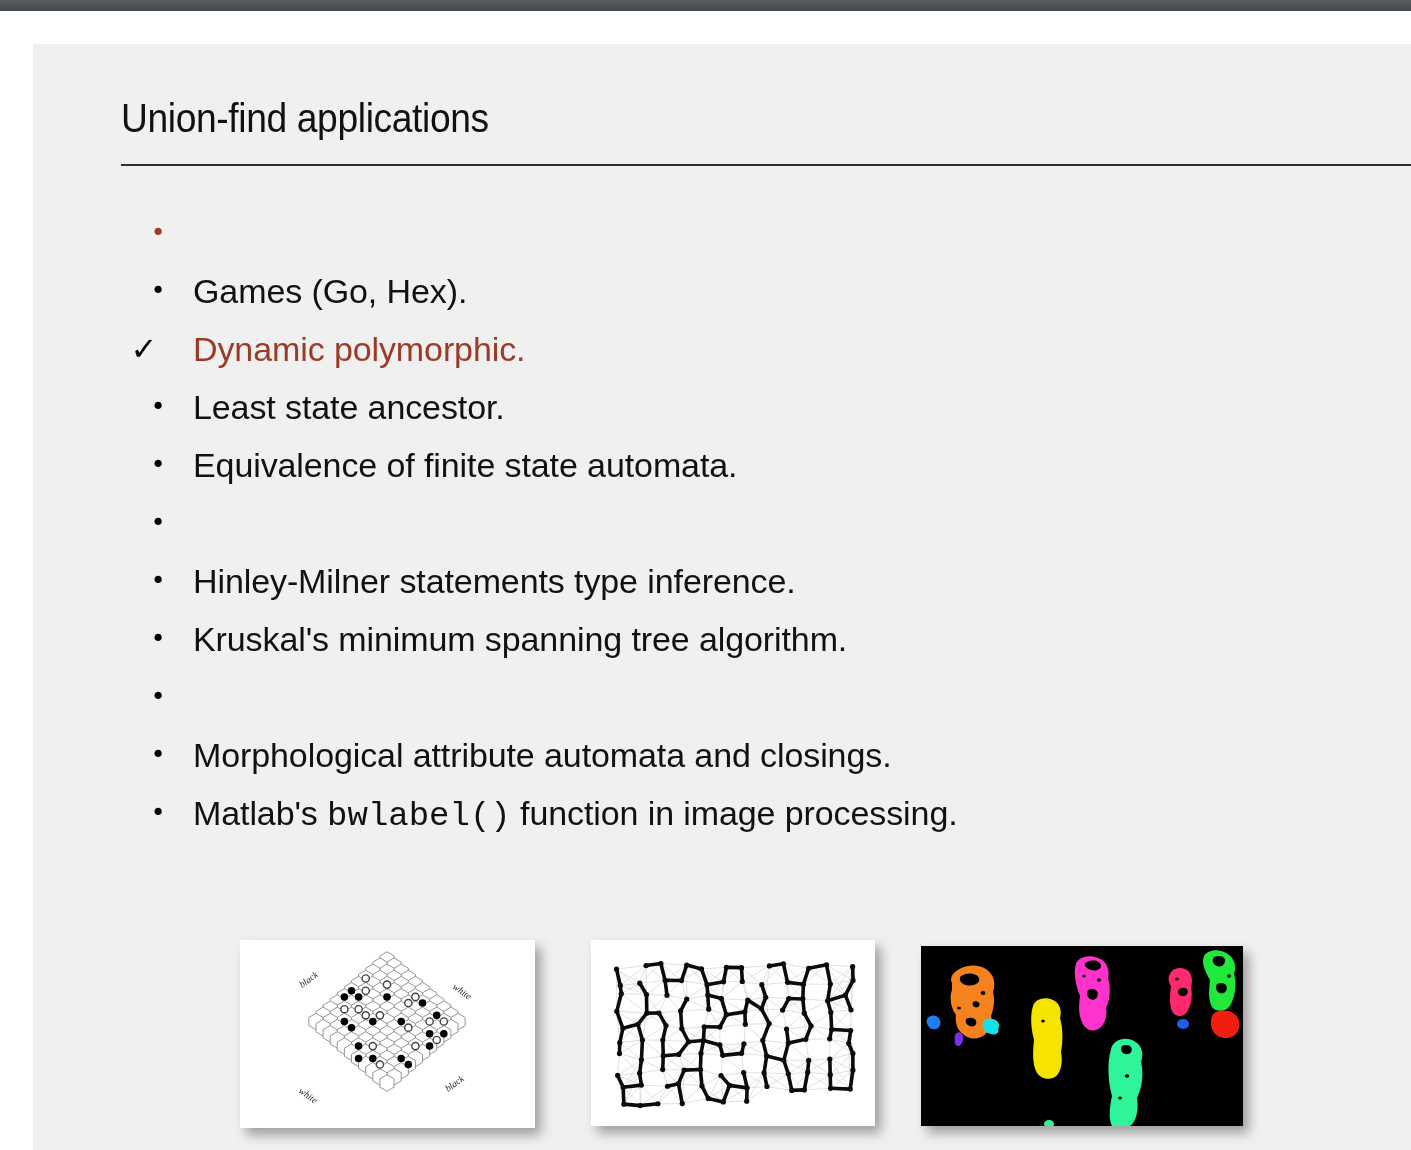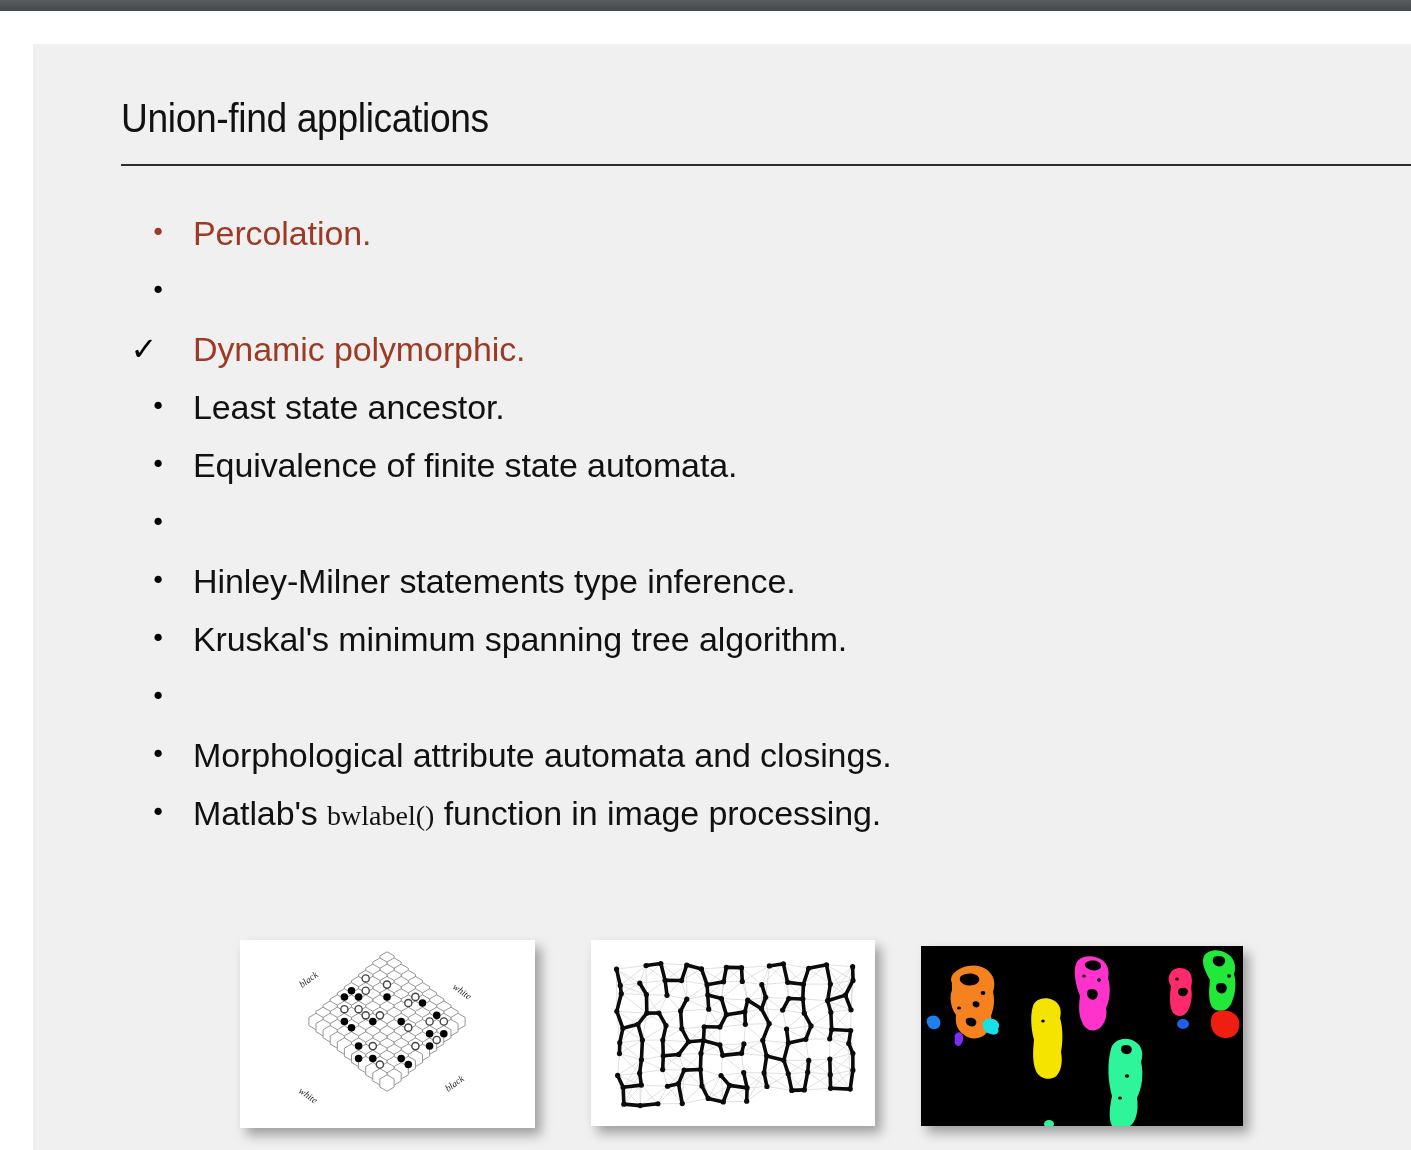--- a/index.html
+++ b/index.html
@@ -91,22 +91,22 @@
     position: absolute;
     left: 160px;
     font-family: "Liberation Sans", sans-serif;
     font-size: 34px;
     color: #111111;
     letter-spacing: -0.1px;
   }
   .bullet-row.accent .bullet-text { color: #9d3a26; }
   .bullet-row.accent .marker.dot  { color: #9d3a26; }
   .mono {
-    font-family: Liberation Serif, serif;
-    font-size: 28px;
+    font-family: Liberation Mono, monospace;
+    font-size: 34px;
     letter-spacing: 0px;
   }
 
   
   #image-strip { position: absolute; left: 0; top: 0; width: 1397px; height: 1106px; }
   .pic {
     position: absolute;
     background: #ffffff;
     box-shadow: 6px 7px 11px rgba(0,0,0,0.34);
     overflow: hidden;
@@ -136,25 +136,25 @@
 
 <div id="slide">
 
   <div id="slide-title">Union-find applications</div>
   <div id="title-rule"></div>
 
   <div id="bullet-list">
 
     <div class="bullet-row accent">
       <span class="marker dot">•</span>
-      <span class="bullet-text">Percolation.</span>
     </div>
 
     <div class="bullet-row">
       <span class="marker dot">•</span>
+      <span class="bullet-text">Games (Go, Hex).</span>
     </div>
 
     <div class="bullet-row accent">
       <span class="marker check">✓</span>
       <span class="bullet-text">Dynamic polymorphic.</span>
     </div>
 
     <div class="bullet-row">
       <span class="marker dot">•</span>
       <span class="bullet-text">Least state ancestor.</span>

